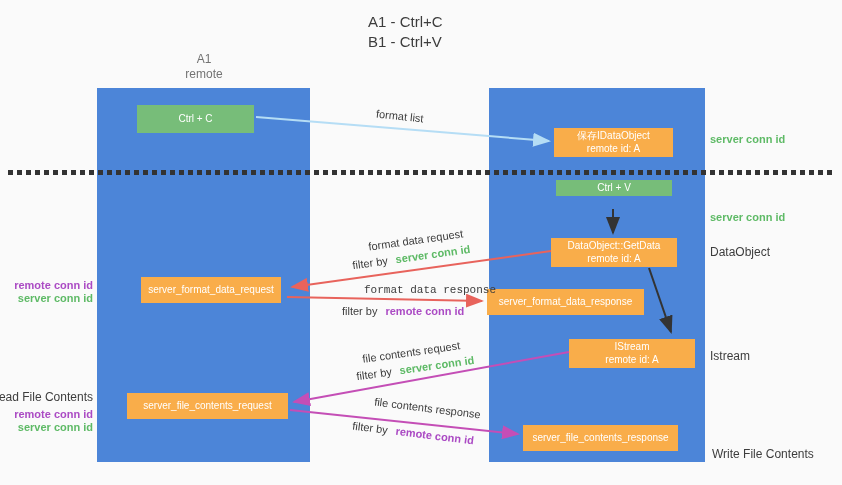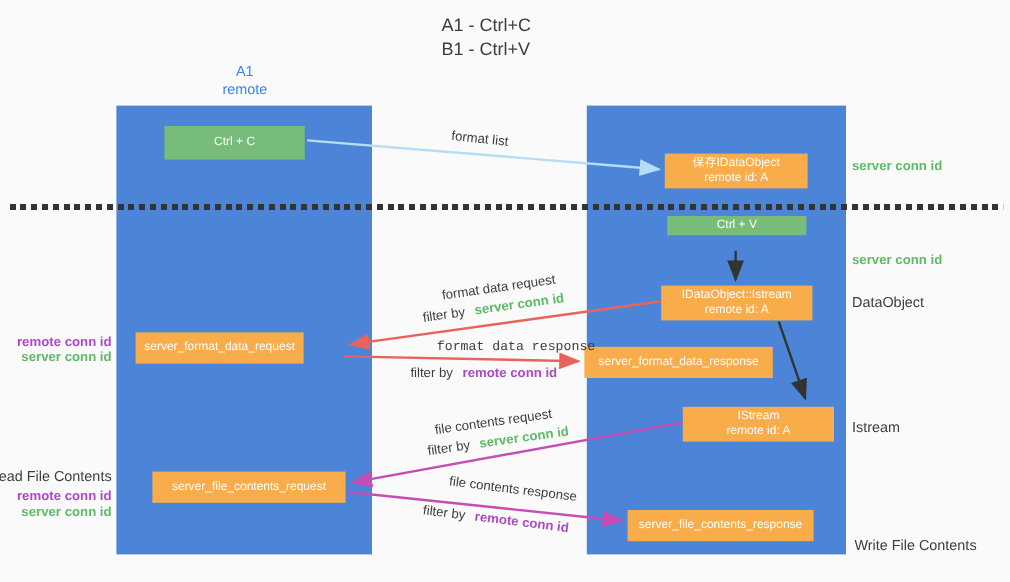--- a/index.html
+++ b/index.html
@@ -3,21 +3,21 @@
 <meta charset="utf-8">
 <style>
   html,body { margin:0; padding:0; background:#fafafa; }
   .canvas {
     position:relative; width:842px; height:485px; overflow:hidden;
     background:var(--background,#fafafa);
     font-family:"Liberation Sans", sans-serif;
     color:var(--text-dark,#3d3d3d);
   }
   .title { position:absolute; left:368px; top:12px; font-size:15px; line-height:20px; color:var(--text-dark,#3d3d3d); z-index:3; }
-  .col-header { position:absolute; top:52px; width:120px; text-align:center; font-size:12px; line-height:15px; color:#3b82f6; z-index:3; }
+  .col-header { position:absolute; top:52px; width:120px; text-align:center; font-size:12px; line-height:15px; color:#737373; z-index:3; }
   .lane { position:absolute; top:88px; height:374px; background:var(--lane-blue,#4c85d8); z-index:1; }
   .lane-left  { left:97px;  width:213px; }
   .lane-right { left:489px; width:216px; }
   .divider {
     position:absolute; left:8px; width:828px; top:170px; height:5px; z-index:2;
     background:repeating-linear-gradient(90deg, var(--arrow-black,#333) 0 5px, transparent 5px 9px);
   }
   .node {
     position:absolute; z-index:3; display:flex; flex-direction:column;
     align-items:center; justify-content:center; text-align:center;
@@ -64,25 +64,25 @@
   <div class="node orange" style="left:554px; top:128px; width:119px; height:29px;">
     <span>保存IDataObject</span>
     <span>remote id: A</span>
   </div>
 
   <div class="node green" style="left:556px; top:180px; width:116px; height:16px;">
     <span>Ctrl + V</span>
   </div>
 
   <div class="node orange" style="left:551px; top:238px; width:126px; height:29px;">
-    <span>IDataObject::Istream</span>
+    <span>DataObject::GetData</span>
     <span>remote id: A</span>
   </div>
 
-  <div class="node orange" style="left:113px; top:277px; width:140px; height:26px;">
+  <div class="node orange" style="left:141px; top:277px; width:140px; height:26px;">
     <span>server_format_data_request</span>
   </div>
 
   <div class="node orange" style="left:487px; top:289px; width:157px; height:26px;">
     <span>server_format_data_response</span>
   </div>
 
   <div class="node orange" style="left:569px; top:339px; width:126px; height:29px;">
     <span>IStream</span>
     <span>remote id: A</span>

